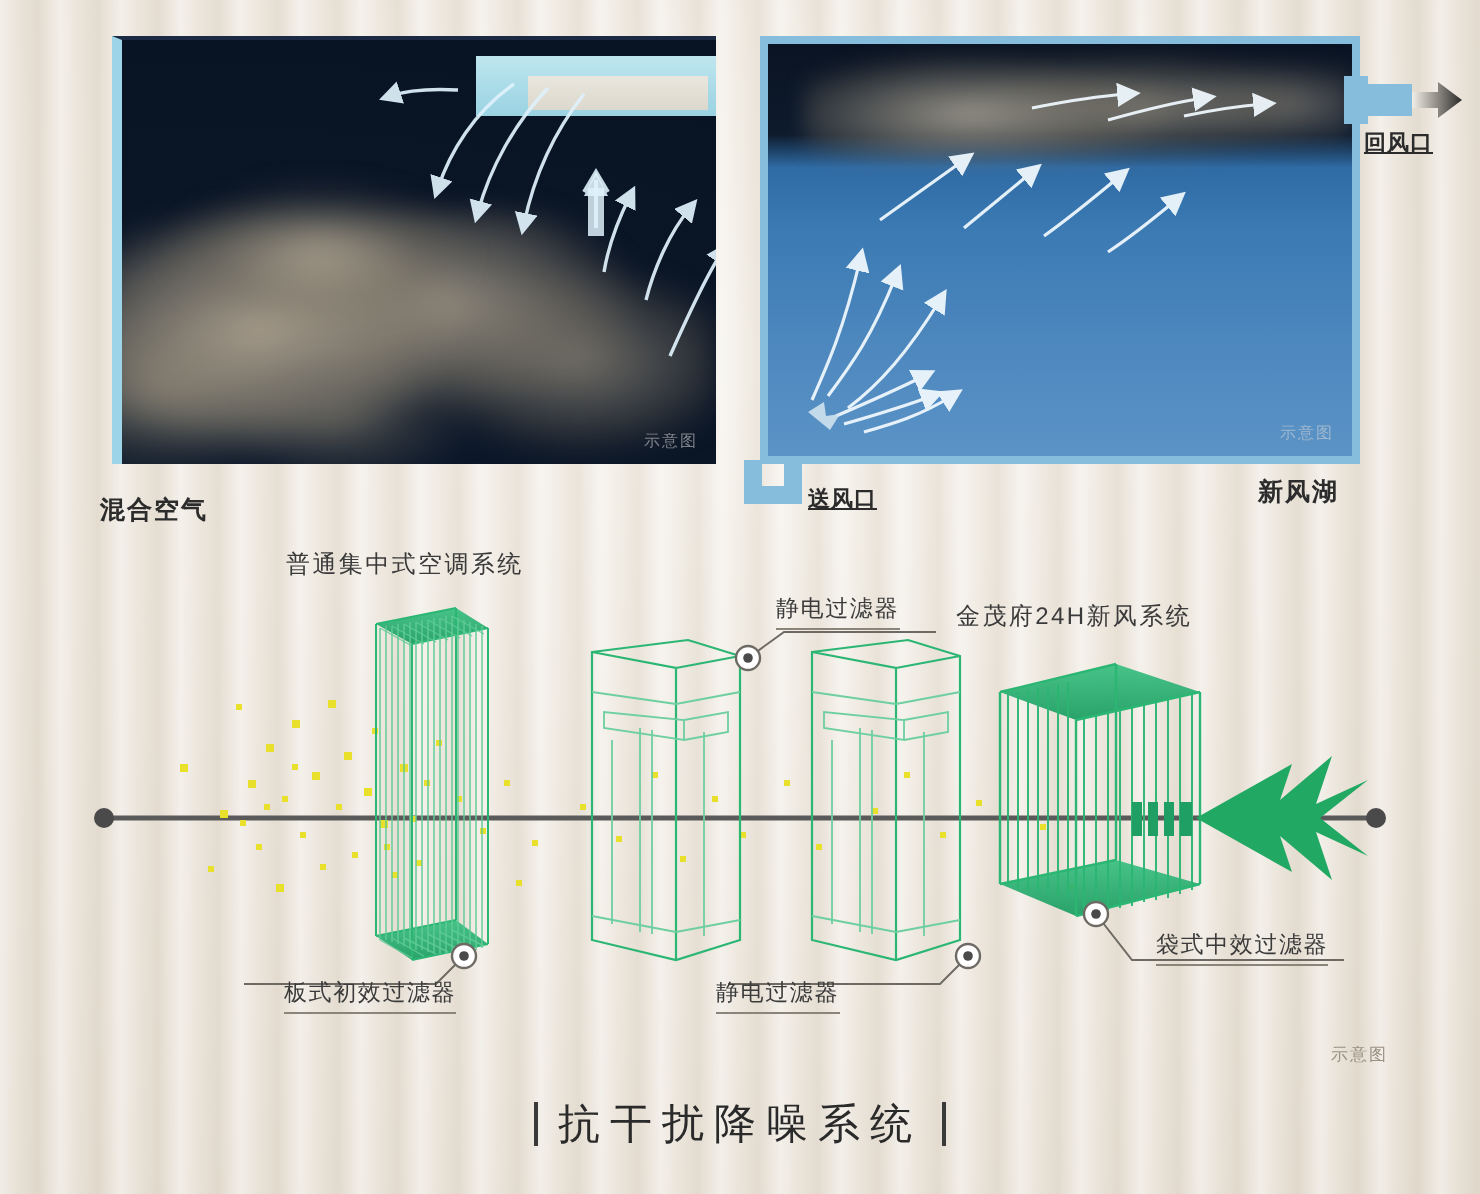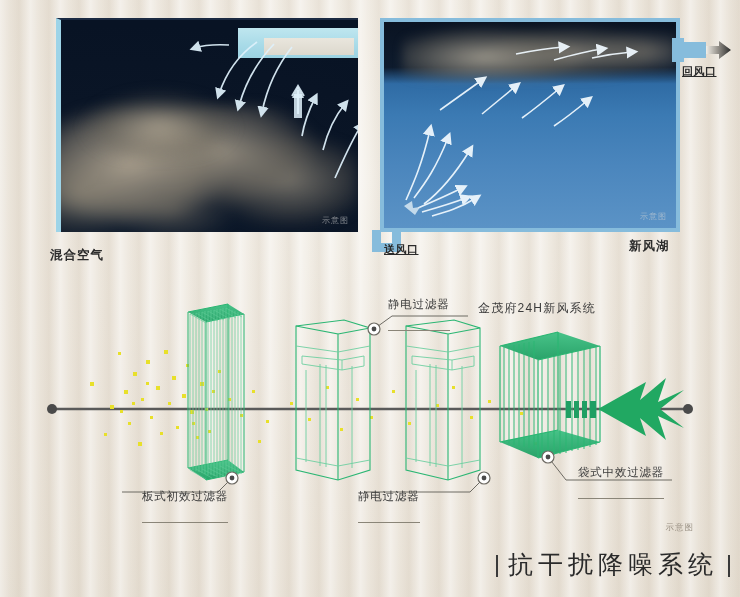--- a/index.html
+++ b/index.html
@@ -98,27 +98,27 @@
   .duct-label{
     position:absolute;font-size:11px;font-weight:bold;color:#2b2b2b;letter-spacing:0.5px;text-decoration:underline;
   }
 
   
   #diagram{position:absolute;left:0;top:290px;width:740px;height:250px;}
   .dia-label{
     position:absolute;font-size:11.5px;color:#3b3b3b;letter-spacing:0.8px;
     white-space:nowrap;
   }
-  .dia-label .ul{display:block;border-bottom:1px solid #8a8578;padding-bottom:18px;}
+  .dia-label .ul{display:block;border-bottom:1px solid #8a8578;padding-bottom:2px;}
   .dia-wm{
     position:absolute;right:46px;bottom:6px;font-size:8.5px;color:#9a9184;letter-spacing:1px;
   }
   #title-bottom{
-    position:absolute;left:0;right:0;top:548px;text-align:right;
-    font-size:25px;color:#2a2a2a;letter-spacing:5px;
+    position:absolute;left:0;right:0;top:548px;text-align:center;
+    font-size:21px;color:#2a2a2a;letter-spacing:5px;
     font-family:"Liberation Serif","DejaVu Serif",serif;
   }
   #title-bottom .bar{
     display:inline-block;width:2px;height:22px;background:#3a3a3a;
     vertical-align:-4px;margin:0 10px;
   }
 </style>
 </head>
 <body>
 
@@ -146,20 +146,21 @@
       </g>
       <path d="M237,94 L237,70 M231,76 L237,66 L243,76" stroke="#dff1fb" stroke-width="2" fill="none" opacity="0.9"></path>
       <path d="M231,78 L237,66 L243,78 Z" fill="#dff1fb" opacity="0.9"></path>
       <rect x="233" y="74" width="8" height="24" fill="#dff1fb" opacity="0.85"></rect>
     </svg>
 
     <div class="wm">示意图</div>
   </div>
 
   <div class="panel-caption" style="left:50px;top:247px;text-align:right;">混合空气</div>
+  <div class="sys-caption" style="left:143px;top:274px;">普通集中式空调系统</div>
 
   <div class="panel" id="panel-right">
     <div class="dirty"></div>
 
     <svg width="292" height="206" style="position:absolute;left:0;top:0">
       <defs>
         <marker id="ahR" markerWidth="8" markerHeight="8" refX="3.4" refY="3.8" orient="auto">
           <path d="M0,0 L7.4,3.8 L0,7.6 Z" fill="#eef7fd"></path>
         </marker>
       </defs>
@@ -194,21 +195,21 @@
           <stop offset="1" stop-color="#2b2b2b"></stop>
       </linearGradient>
     </defs>
     <path d="M0,6 L13,6 L13,1 L25,10 L13,19 L13,14 L0,14 Z" fill="url(#gArr)"></path>
   </svg>
   <div class="duct-label" style="left:682px;top:64px;">回风口</div>
 
   <div class="duct" id="duct-supply-v"></div>
   <div class="duct" id="duct-supply-v2"></div>
   <div class="duct" id="duct-supply-h"></div>
-  <div class="duct-label" style="left:384px;top:242px;">送风口</div>
+  <div class="duct-label" style="left:404px;top:242px;">送风口</div>
 
   <div class="panel-caption" style="left:629px;top:238px;">新风湖</div>
   <div class="sys-caption" style="left:478px;top:274px;margin-top:26px;">金茂府24H新风系统</div>
 
   <div id="diagram">
     <svg width="740" height="250" viewBox="0 0 740 250">
       <defs>
         <linearGradient id="gTop" x1="0" y1="0" x2="0" y2="1">
           <stop offset="0" stop-color="#3fc184"></stop>
             <stop offset="1" stop-color="#1f9f63"></stop>

